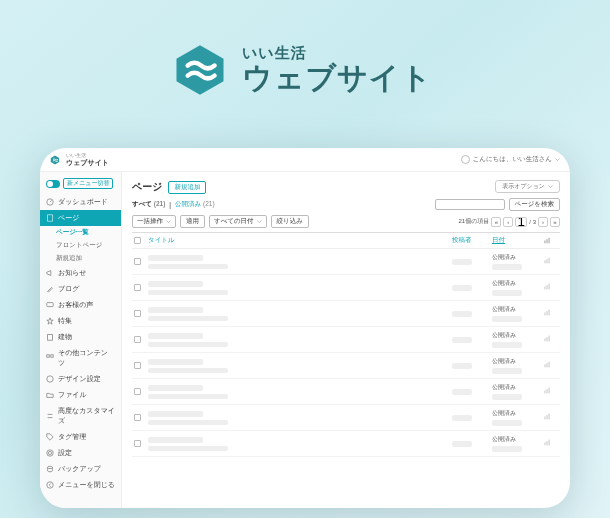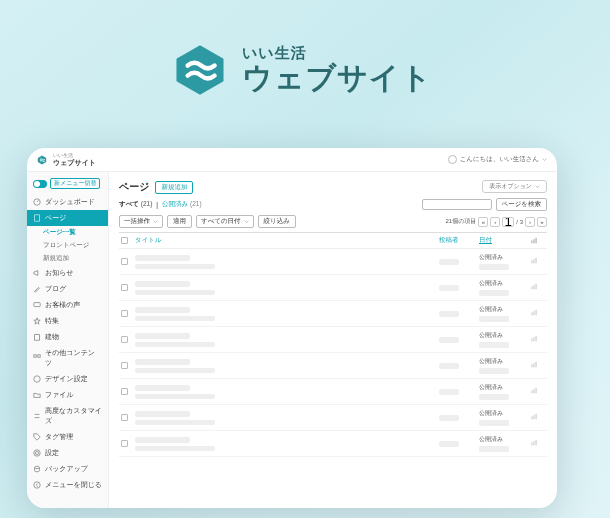--- a/index.html
+++ b/index.html
@@ -2,21 +2,21 @@
 <html><head>
 <meta charset="utf-8">
 <style>
 *{box-sizing:border-box;margin:0;padding:0;font-family:"Hiragino Sans","Yu Gothic",sans-serif}
 body{background:linear-gradient(140deg,#d4f0f4 0%,#c8ebef 40%,#d8f1f5 70%,#e0f4f7 100%);width:610px;height:518px;overflow:hidden;position:relative}
 .brand{display:flex;align-items:center;gap:14px;position:absolute;top:42px;left:172px}
 .brand-logo{width:56px;height:56px}
 .brand-text{display:flex;flex-direction:column;color:#2d6a6f;line-height:1.15}
 .brand-sub{font-size:15px;font-weight:600;letter-spacing:1px}
 .brand-main{font-size:30px;font-weight:800;letter-spacing:1px}
-.window{position:absolute;top:148px;left:27px;width:530px;height:360px;background:#fff;border-radius:18px;box-shadow:0 10px 40px rgba(0,40,50,.18);overflow:hidden;font-size:7.5px;color:#333}
+.window{position:absolute;top:148px;left:40px;width:530px;height:360px;background:#fff;border-radius:26px;box-shadow:0 10px 40px rgba(0,40,50,.18);overflow:hidden;font-size:7.5px;color:#333}
 .topbar{height:24px;border-bottom:1px solid #eee;display:flex;align-items:center;padding:0 10px;gap:6px}
 .tb-logo{width:10px;height:10px}
 .tb-title{font-weight:700;font-size:7px;color:#444}
 .tb-spacer{flex:1}
 .tb-user{font-size:6.5px;color:#666;display:flex;align-items:center;gap:3px}
 .avatar{width:9px;height:9px;border:1px solid #bbb;border-radius:50%}
 .main{display:flex;height:calc(100% - 24px)}
 .sidebar{width:82px;background:#fafafa;border-right:1px solid #eee;padding:4px 0;overflow:hidden}
 .toggle{display:flex;align-items:center;gap:3px;padding:2px 6px;margin-bottom:3px}
 .toggle-sw{width:14px;height:8px;background:#0ea5b5;border-radius:4px;position:relative}

